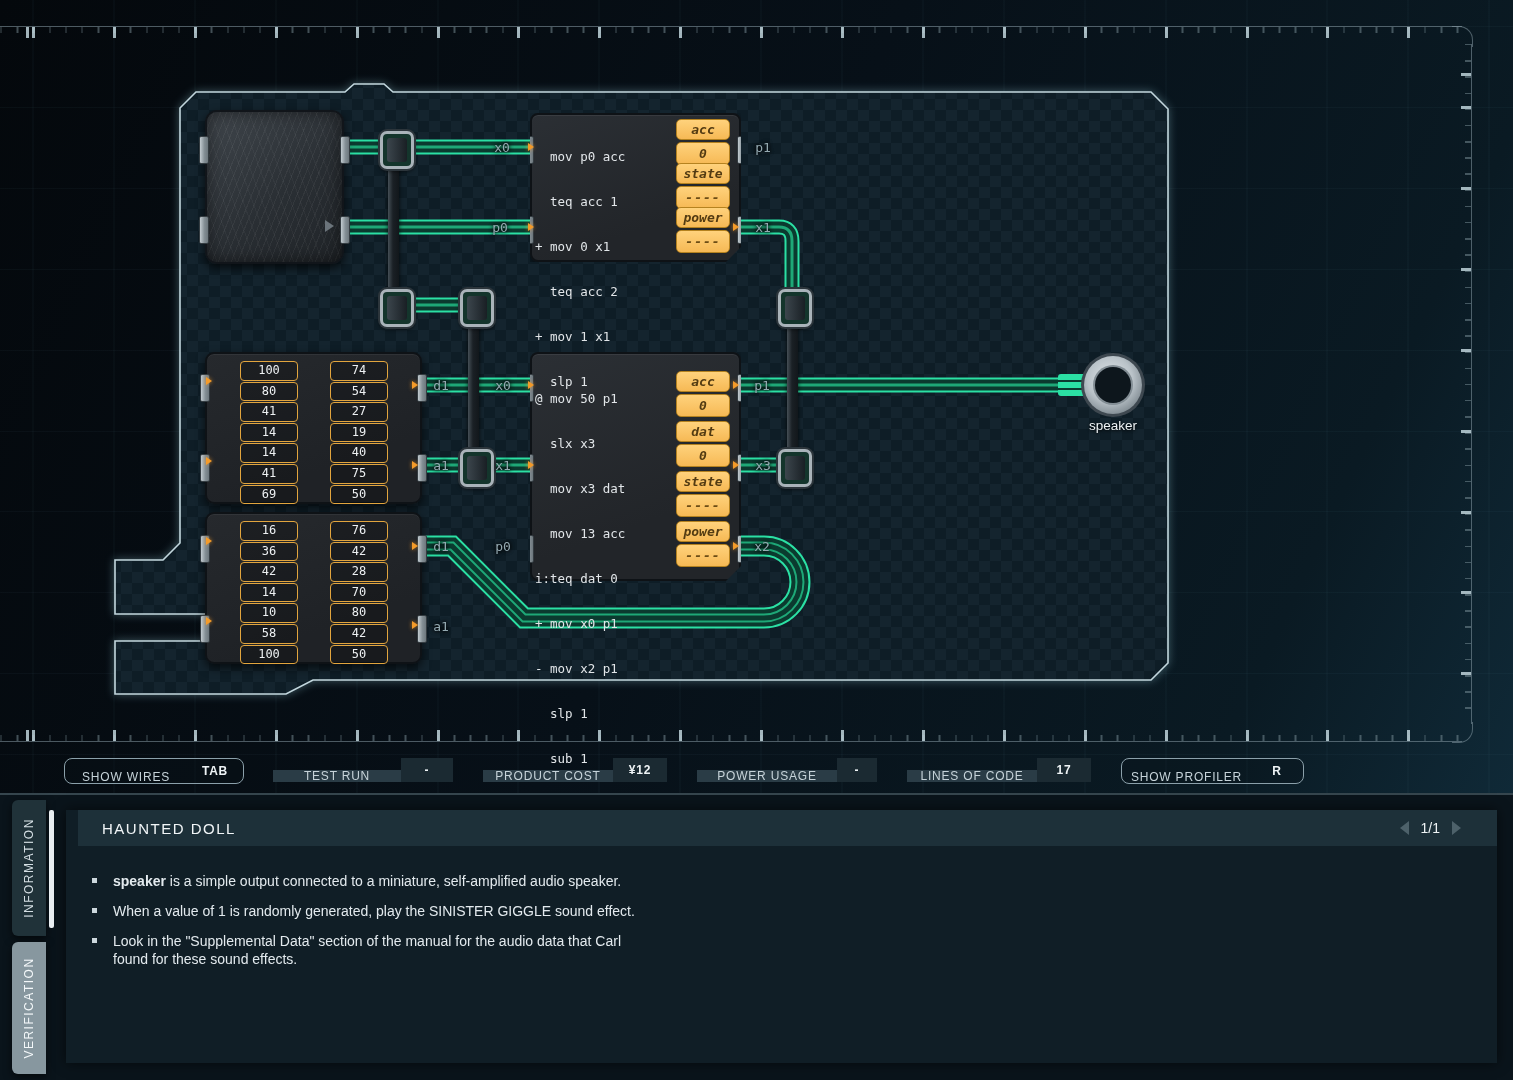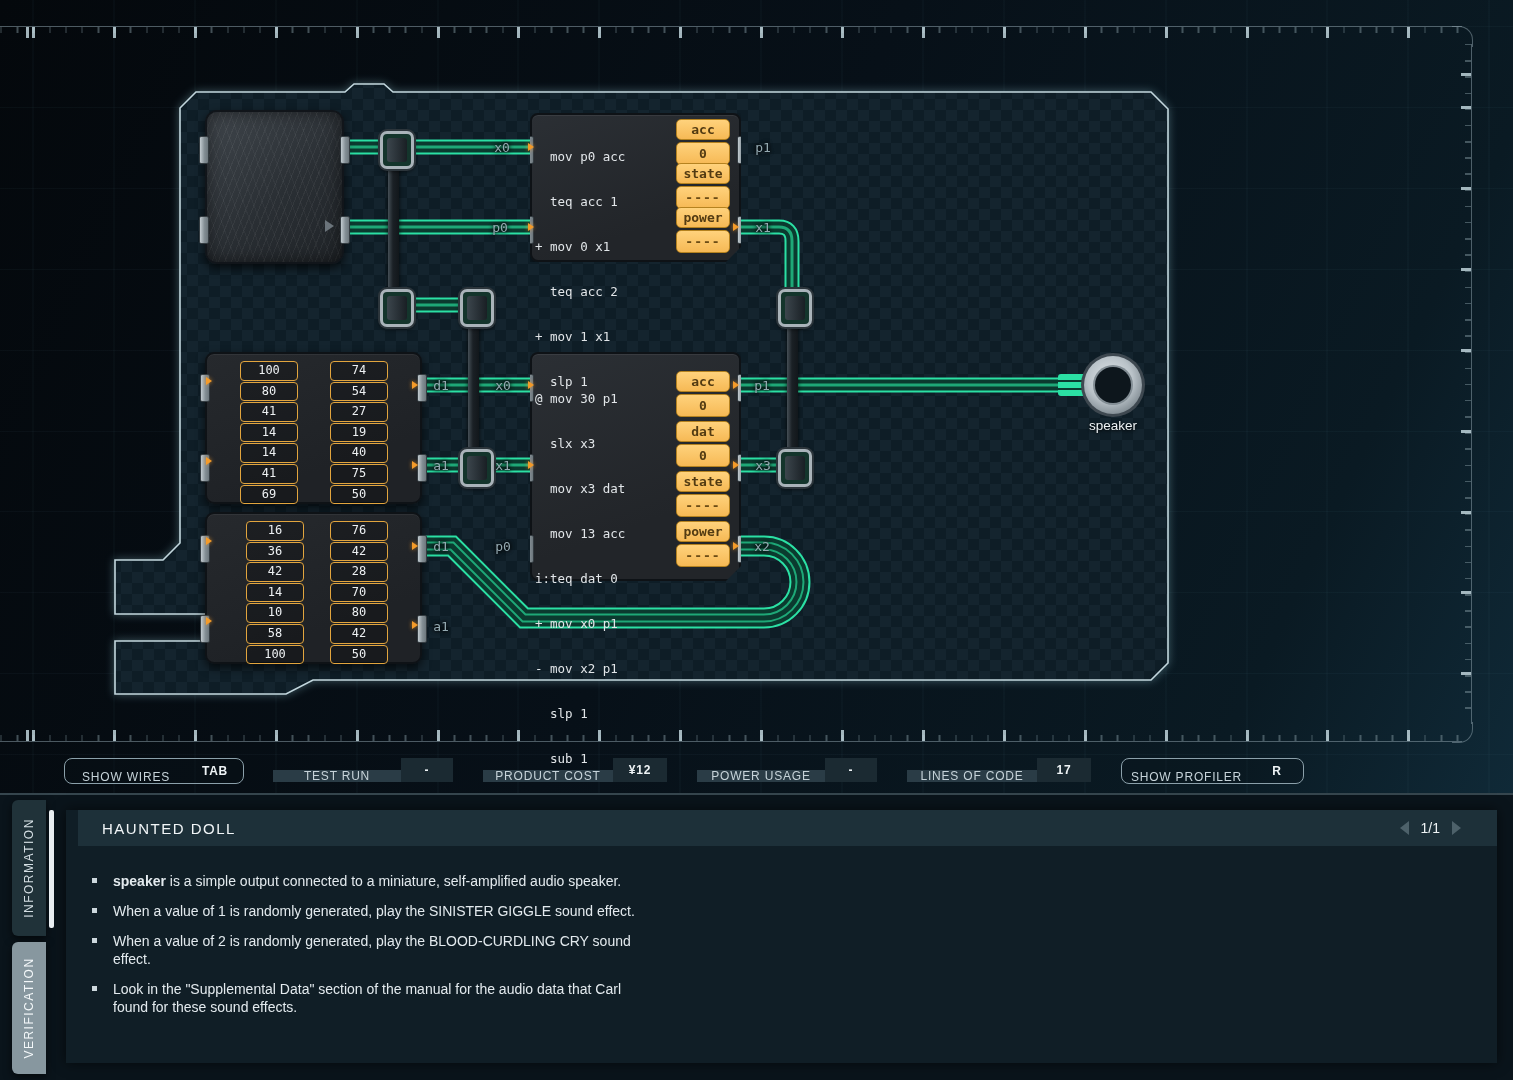--- a/index.html
+++ b/index.html
@@ -43,21 +43,21 @@
       border:2px solid #0e1216;border-radius:9px;
       box-shadow:inset 0 1px 0 rgba(255,255,255,.06),0 4px 10px rgba(0,0,0,.65);}
   .randchip{background:
       repeating-linear-gradient(112deg,rgba(255,255,255,.05) 0 1px,transparent 1px 6px),
       repeating-linear-gradient(70deg,rgba(255,255,255,.035) 0 1px,transparent 1px 9px),
       linear-gradient(140deg,#40464c,#2a2f34 55%,#202428);
       border:2px solid #11151a;border-radius:12px;
       box-shadow:inset 0 0 18px rgba(0,0,0,.55),0 4px 10px rgba(0,0,0,.7);}
   .code{font-family:"DejaVu Sans Mono",monospace;font-size:12.5px;line-height:15px;
         color:#e2e6e9;white-space:pre;z-index:4;}
-  .reg{width:52px;z-index:4;}
+  .reg{width:52px;z-index:4;font-style:italic;}
   .regl,.regv{background:linear-gradient(180deg,#ffd27c,#f6b955);border:1px solid #b5821f;
         border-radius:5px;width:52px;text-align:center;
         font-family:"DejaVu Sans Mono",monospace;font-weight:bold;color:#533b12;}
   .regl{height:19px;line-height:19px;font-size:13px;margin-bottom:2px;}
   .regv{height:21px;line-height:21px;font-size:13px;}
   .regv.dash{letter-spacing:1px;color:#6b4c15;}
   .cellcol{display:flex;flex-direction:column;gap:1px;z-index:4;}
   .cell{width:56px;height:17.6px;line-height:17.6px;border:1.5px solid #e2a53e;border-radius:4px;
         background:rgba(0,0,0,.22);text-align:center;color:#edf0f2;
         font-family:"DejaVu Sans Mono",monospace;font-size:12px;}
@@ -255,21 +255,21 @@
 
   <div class="abs chip mc cut" style="left:530px;top:352px;width:207px;height:225px;">
     <div class="abs stub" style="left:-8px;top:20px;"></div>
     <div class="abs stub" style="left:-8px;top:100px;"></div>
     <div class="abs stub" style="left:-8px;top:181px;"></div>
     <div class="abs stub" style="right:-8px;top:20px;"></div>
     <div class="abs stub" style="right:-8px;top:100px;"></div>
     <div class="abs stub" style="right:-8px;top:181px;"></div>
   </div>
   <div class="abs code" style="left:535px;top:361px;">
-    <div>@ mov 30 p1</div>
+    <div>@ mov 50 p1</div>
     <div>  slx x3</div>
     <div>  mov x3 dat</div>
     <div>  mov 13 acc</div>
     <div>i:teq dat 0</div>
     <div>+ mov x0 p1</div>
     <div>- mov x2 p1</div>
     <div>  slp 1</div>
     <div>  sub 1</div>
     <div>  tlt acc 0</div>
     <div>- jmp i</div>
@@ -315,21 +315,21 @@
     <div class="cell">75</div>
     <div class="cell">50</div>
   </div>
 
   <div class="abs chip memchip" style="left:205px;top:512px;width:213px;height:148px;">
     <div class="abs stub" style="left:-7px;top:21px;"></div>
     <div class="abs stub" style="left:-7px;top:101px;"></div>
     <div class="abs stub" style="right:-7px;top:21px;"></div>
     <div class="abs stub" style="right:-7px;top:101px;"></div>
   </div>
-  <div class="abs cellcol" style="left:246px;top:521px;">
+  <div class="abs cellcol" style="left:240px;top:521px;">
     <div class="cell">16</div>
     <div class="cell">36</div>
     <div class="cell">42</div>
     <div class="cell">14</div>
     <div class="cell">10</div>
     <div class="cell">58</div>
     <div class="cell">100</div>
   </div>
   <div class="abs cellcol" style="left:330px;top:521px;">
     <div class="cell">76</div>
@@ -380,21 +380,21 @@
   </div>
   <div class="abs tbtn fill" style="left:273px;top:758px;width:180px;">
     <div class="lab" style="width:128px;">TEST RUN</div>
     <div class="val" style="flex:1;">-</div>
   </div>
   <div class="abs tbtn fill" style="left:483px;top:758px;width:184px;">
     <div class="lab" style="width:130px;">PRODUCT COST</div>
     <div class="val" style="flex:1;">¥12</div>
   </div>
   <div class="abs tbtn fill" style="left:697px;top:758px;width:180px;">
-    <div class="lab" style="width:128px;">POWER USAGE</div>
+    <div class="lab" style="width:140px;">POWER USAGE</div>
     <div class="val" style="flex:1;">-</div>
   </div>
   <div class="abs tbtn fill" style="left:907px;top:758px;width:184px;">
     <div class="lab" style="width:130px;">LINES OF CODE</div>
     <div class="val" style="flex:1;">17</div>
   </div>
   <div class="abs tbtn outline" style="left:1121px;top:758px;width:181px;">
     <div class="lab" style="flex:1;">SHOW PROFILER</div>
     <div class="val" style="width:52px;">R</div>
   </div>
@@ -413,24 +413,20 @@
         <div class="bullet">
           <div class="sq"></div>
           <div><b>speaker</b><span> is a simple output connected to a miniature, self-amplified audio speaker.</span></div>
         </div>
         <div class="bullet">
           <div class="sq"></div>
           <div><b></b><span>When a value of 1 is randomly generated, play the SINISTER GIGGLE sound effect.</span></div>
         </div>
         <div class="bullet">
           <div class="sq"></div>
-          <div><b></b><span>When a value of 2 is randomly generated, play the BLOOD-CURDLING CRY sound effect.</span></div>
-        </div>
-        <div class="bullet">
-          <div class="sq"></div>
           <div><b></b><span>Look in the "Supplemental Data" section of the manual for the audio data that Carl found for these sound effects.</span></div>
         </div>
       </div>
     </div>
   </div>
 
   <div class="abs vtab active" style="left:12px;top:800px;height:136px;">
     <span>INFORMATION</span>
   </div>
   <div class="abs tabbar" style="left:49px;top:810px;height:118px;"></div>

